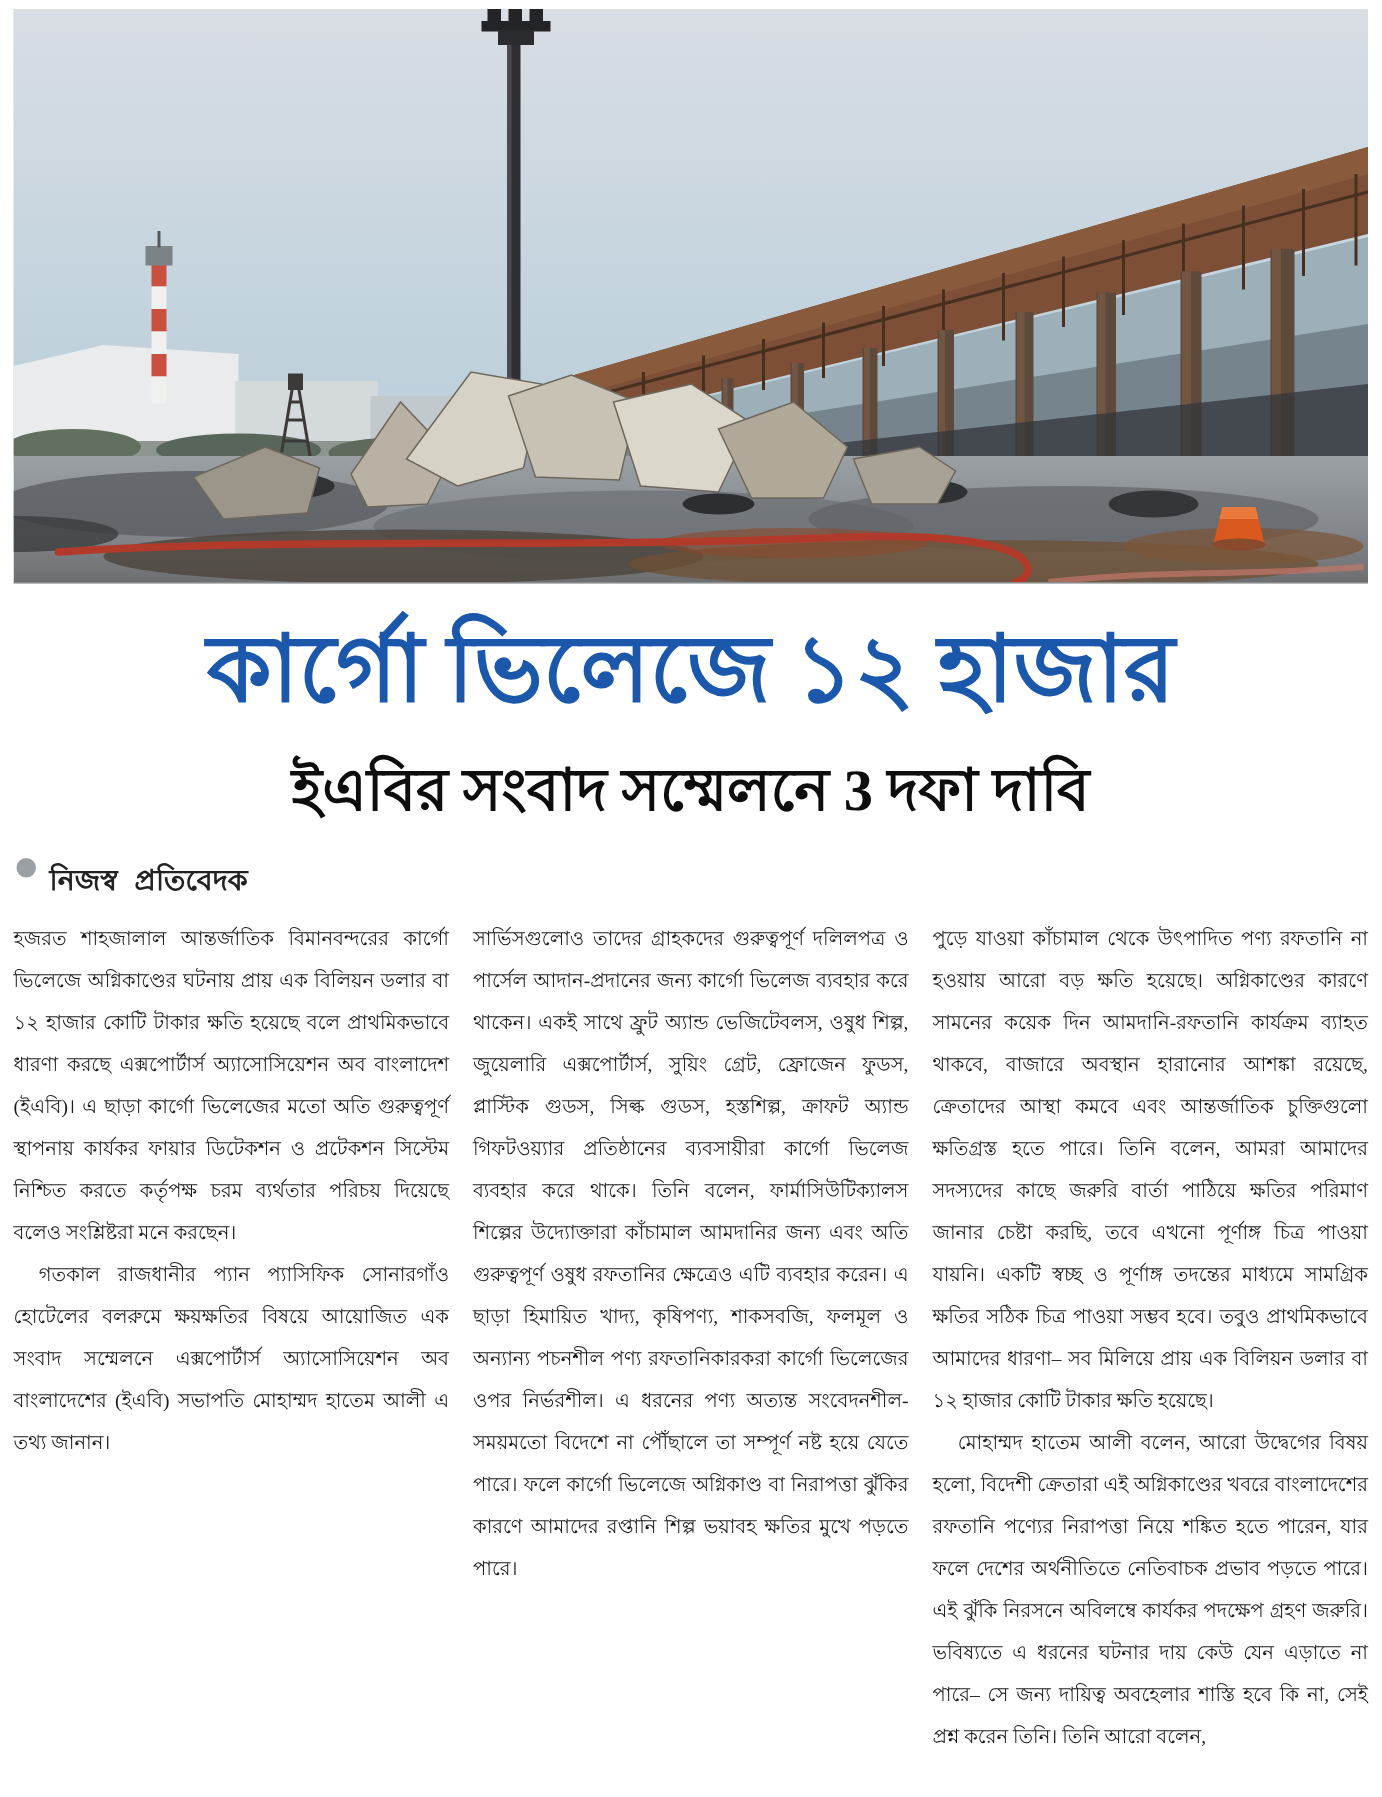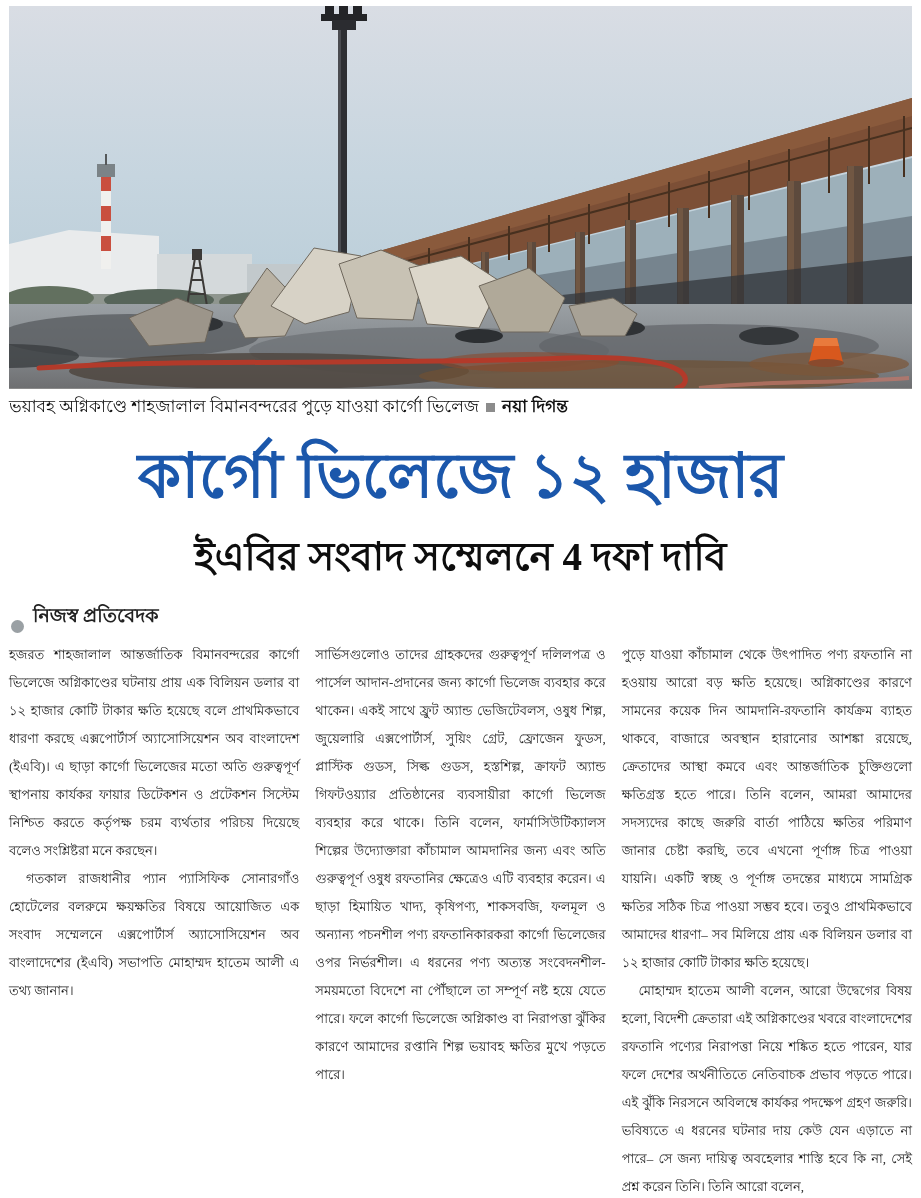--- a/index.html
+++ b/index.html
@@ -45,23 +45,23 @@
     text-align:center;
     font-weight:700;
     font-size:39px;
     line-height:52px;
     color:#0d0d0d;
     margin-top:4px;
   }
 
   
   .byline{
-    display:flex;align-items:flex-end;gap:9px;
+    display:flex;align-items:flex-start;gap:9px;
     margin:18px 0 8px 2px;
-    font-weight:700;font-size:19px;color:#222;
+    font-weight:700;font-size:19px;color:#222;font-family:Liberation Mono, monospace;
   }
   .byline .dot{
     width:13px;height:13px;border-radius:50%;
     background:#9aa0a4;flex:0 0 auto;
   }
 
   
   .cols{
     display:flex;gap:16px;
     margin-top:4px;
@@ -221,31 +221,26 @@
       <path d="M 690 382 C 760 374, 820 378, 900 372" fill="none" stroke="#c4776a" stroke-width="4" opacity="0.7"></path>
 
       <g>
         <polygon points="806,332 828,332 834,356 800,356" fill="#d8581d"></polygon>
         <polygon points="806,332 828,332 830,340 804,340" fill="#e97a3c"></polygon>
         <ellipse cx="817" cy="357" rx="18" ry="4" fill="#8a4a2d"></ellipse>
       </g>
     </svg>
   </div>
 
-  <div class="caption">
-    <span>ভয়াবহ অগ্নিকাণ্ডে শাহজালাল বিমানবন্দরের পুড়ে যাওয়া কার্গো ভিলেজ</span>
-    <span class="sq"></span>
-    <span class="credit">নয়া দিগন্ত</span>
-  </div>
 
   <h1 class="headline" style="color:#1b57ab;margin:10px 0 0 0;">
     <span style="display:block">কার্গো ভিলেজে ১২ হাজার</span>
   </h1>
 
-  <h2 class="subheadline" style="margin:6px 0 0 0;">ইএবির সংবাদ সম্মেলনে 4 দফা দাবি</h2>
+  <h2 class="subheadline" style="margin:6px 0 0 0;">ইএবির সংবাদ সম্মেলনে 3 দফা দাবি</h2>
 
   <div class="byline">
     <span class="dot"></span>
     <span>নিজস্ব প্রতিবেদক</span>
   </div>
 
   <div class="cols">
 
     <div class="col">
       <p>হজরত শাহজালাল আন্তর্জাতিক বিমানবন্দরের কার্গো ভিলেজে অগ্নিকাণ্ডের ঘটনায় প্রায় এক বিলিয়ন ডলার বা ১২ হাজার কোটি টাকার ক্ষতি হয়েছে বলে প্রাথমিকভাবে ধারণা করছে এক্সপোর্টার্স অ্যাসোসিয়েশন অব বাংলাদেশ (ইএবি)। এ ছাড়া কার্গো ভিলেজের মতো অতি গুরুত্বপূর্ণ স্থাপনায় কার্যকর ফায়ার ডিটেকশন ও প্রটেকশন সিস্টেম নিশ্চিত করতে কর্তৃপক্ষ চরম ব্যর্থতার পরিচয় দিয়েছে বলেও সংশ্লিষ্টরা মনে করছেন।</p>

